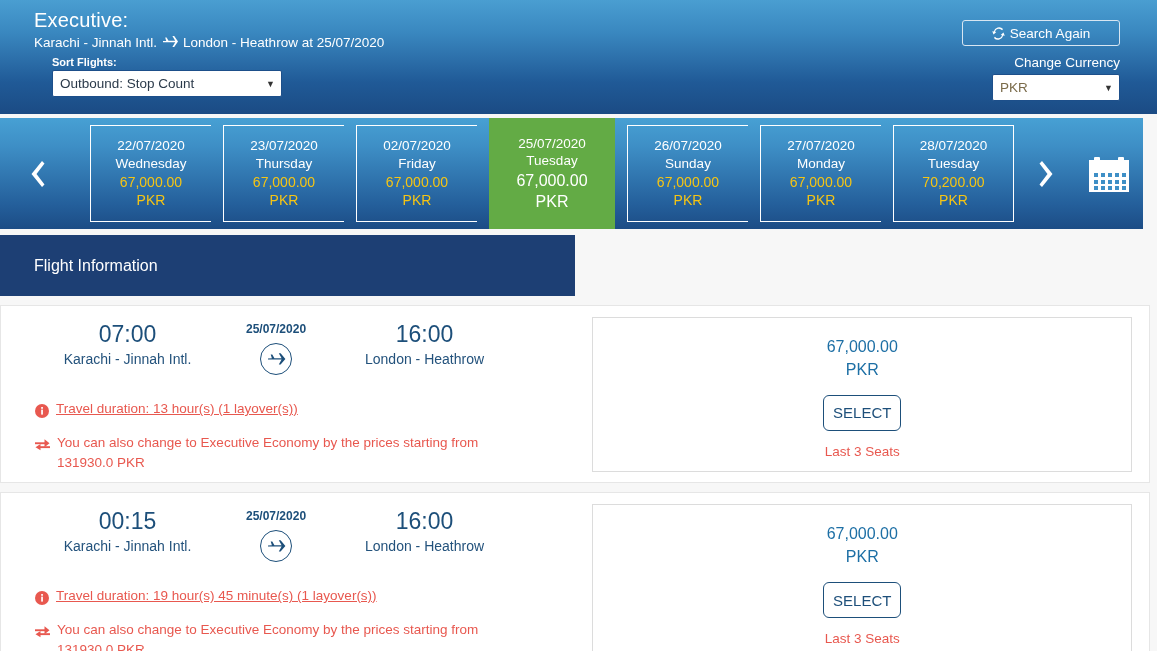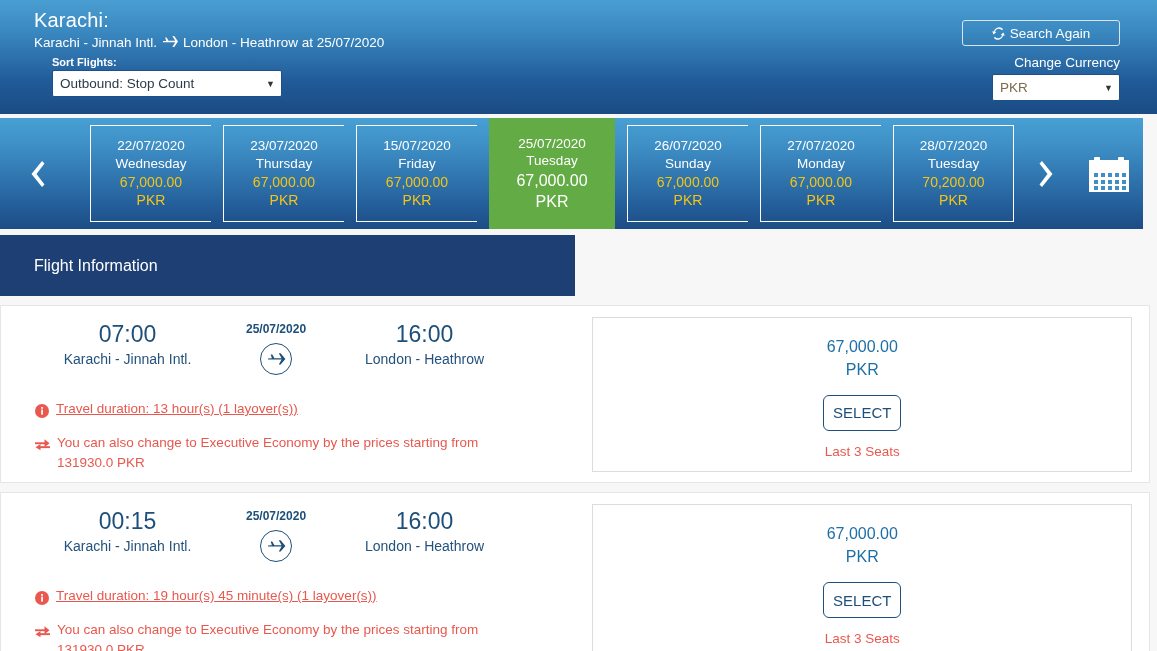--- a/index.html
+++ b/index.html
@@ -200,21 +200,21 @@
     border-radius: 6px;
   }
   .seats { margin-top: 13px; font-size: 13.5px; color: #e8584f; }
 </style>
 </head>
 <body>
 
 <div class="app">
 
   <div class="header">
-    <div class="hd-title">Karachi:</div>
+    <div class="hd-title">Executive:</div>
     <div class="hd-route">
       <span>Karachi - Jinnah Intl.</span>
       <span class="plane-inline">
         <svg width="16" height="13" viewBox="0 0 16 13">
             <path d="M1 7.2 L13.2 7.2 L10.4 11.9 L12.2 11.9 L16 6.5 L12.2 1.1 L10.4 1.1 L13.2 5.8 L6.5 5.8 L4.6 2.6 L3.2 2.6 L4.2 5.9 L1 6.1 Z" fill="#ffffff"></path>
           </svg>
       </span>
       <span>London - Heathrow at 25/07/2020</span>
     </div>
 
@@ -259,21 +259,21 @@
             <div class="dp">67,000.00</div>
             <div class="dc">PKR</div>
           </div>
           <div class="dcard">
             <div class="dd">23/07/2020</div>
             <div class="dw">Thursday</div>
             <div class="dp">67,000.00</div>
             <div class="dc">PKR</div>
           </div>
           <div class="dcard">
-            <div class="dd">15/07/2020</div>
+            <div class="dd">02/07/2020</div>
             <div class="dw">Friday</div>
             <div class="dp">67,000.00</div>
             <div class="dc">PKR</div>
           </div>
           <div class="dcard selected">
             <div class="dd">25/07/2020</div>
             <div class="dw">Tuesday</div>
             <div class="dp">67,000.00</div>
             <div class="dc">PKR</div>
           </div>

